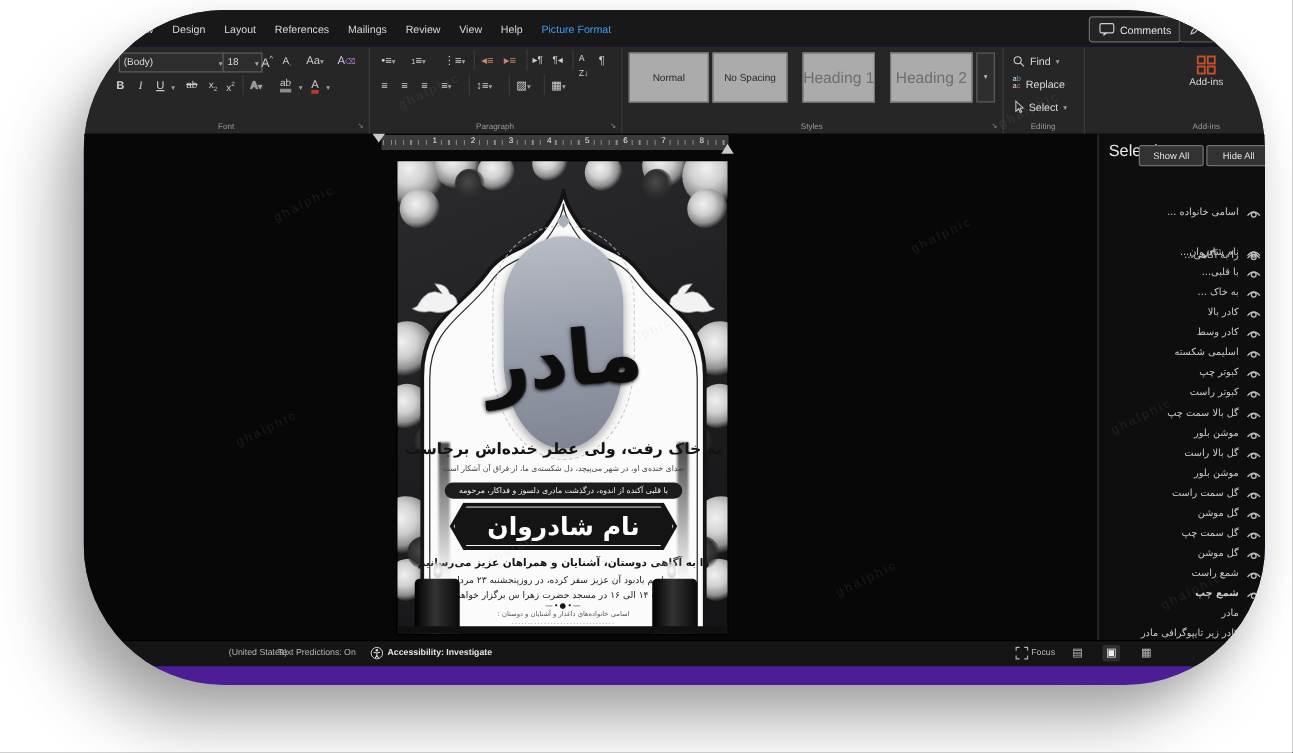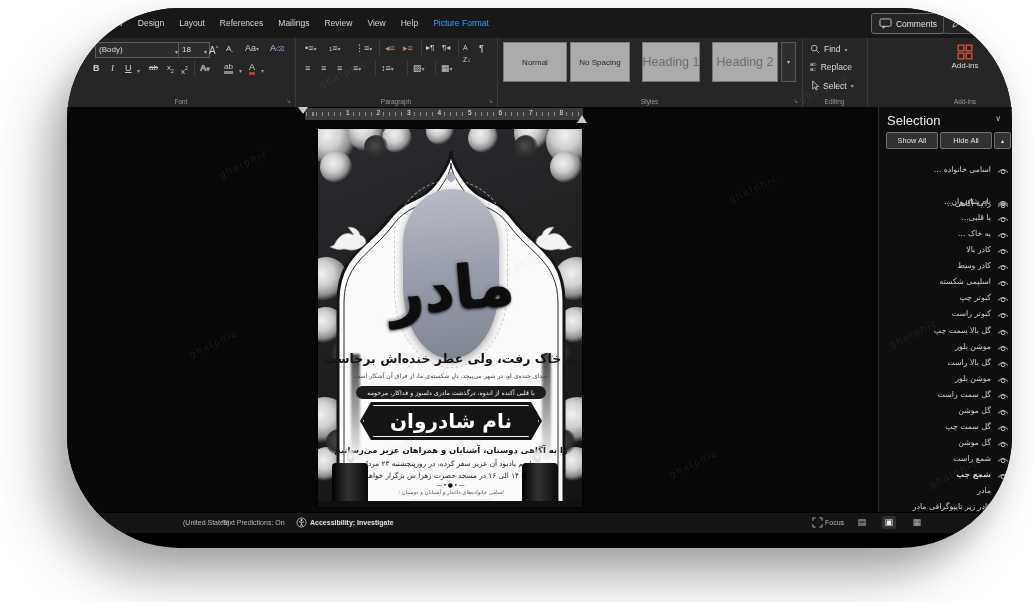--- a/index.html
+++ b/index.html
@@ -1,18 +1,18 @@
 <!DOCTYPE html>
 <html><head>
 <meta charset="utf-8">
 <style>
   html,body{margin:0;padding:0;background:#fff;width:1034px;height:602px;overflow:hidden;
     font-family:"Liberation Sans",sans-serif;}
   .stage{position:relative;width:1034px;height:602px;background:#fff;}
-  .win{position:absolute;left:67px;top:8px;width:945px;height:540px;background:#000000;
+  .win{position:absolute;left:67px;top:8px;width:945px;height:540px;background:#4c1d95;
     border-radius:112px;overflow:hidden;
     box-shadow:-26px 34px 48px -4px rgba(55,55,55,.38), 0 10px 30px rgba(0,0,0,.12);}
   .fa{font-family:"DejaVu Sans",sans-serif;direction:rtl;}
   
   .menubar{position:absolute;left:0;top:0;right:0;height:30px;background:#181818;display:flex;
     align-items:center;gap:15px;padding-left:36px;font-size:8.5px;color:#d8d8d8;white-space:nowrap;}
   .tab{cursor:default;}
   .tab.active{color:#3e9dff;}
   .topbtn{position:absolute;top:5px;height:19px;display:flex;align-items:center;gap:4px;
     font-size:8.5px;color:#e2e2e2;background:#242424;border:1px solid #6a6a6a;border-radius:3px;padding:0 7px;}
@@ -38,22 +38,22 @@
     background-image:repeating-linear-gradient(90deg,rgba(255,255,255,.4) 0 1px,rgba(0,0,0,0) 1px 6.1px);
     background-position:11px 0;background-size:100% 4px;background-repeat:repeat-x;background-position-y:4px;}
   .rnum{position:absolute;top:1px;font-size:6.5px;color:#ececec;background:#3b3b3b;padding:0 1px;}
   .rmark-l{position:absolute;left:231px;top:99px;width:0;height:0;border:5px solid transparent;border-top:7px solid #c9c9c9;}
   .rmark-r{position:absolute;left:510px;top:102px;width:0;height:0;border:5px solid transparent;border-bottom:8px solid #c9c9c9;}
   
   .docarea{position:absolute;left:0;top:99px;width:811px;height:405px;background:#070707;}
   .pane{position:absolute;left:811px;top:99px;width:134px;height:405px;background:#0e0e0e;border-left:1px solid #2e2e2e;}
   .pane-title{position:absolute;left:8px;top:6px;font-size:13px;font-weight:normal;color:#ececec;}
   .pane-chev{position:absolute;right:12px;top:7px;font-size:8px;color:#bdbdbd;}
-  .panebtn{position:absolute;top:25px;height:15px;background:#323232;border:1px solid #707070;border-radius:2px;
-    color:#e3e3e3;font-size:7.5px;display:flex;align-items:center;justify-content:center;}
+  .panebtn{position:absolute;top:9px;height:15px;background:#323232;border:1px solid #707070;border-radius:2px;
+    color:#e3e3e3;font-size:7.5px;display:flex;align-items:center;justify-content:center;margin-left:25px;}
   .selitem{position:absolute;left:0;width:134px;height:15px;}
   .selitem .txt{position:absolute;right:22px;top:2px;font-size:7.8px;color:#cfcfcf;white-space:nowrap;}
   .selitem .eye{position:absolute;right:4px;top:3px;}
   .statusbar{position:absolute;left:0;top:504px;right:0;height:20px;background:#151515;border-top:1px solid #000;
     font-size:7px;color:#b8b8b8;}
   .sb{position:absolute;top:6px;white-space:nowrap;}
   .sb-ic{position:absolute;top:4px;}
   .viewic{position:absolute;top:3px;font-size:9px;color:#b8b8b8;width:14px;height:13px;text-align:center;line-height:13px;}
   .viewic.active{background:#2f2f2f;border-radius:2px;color:#eee;}
   

